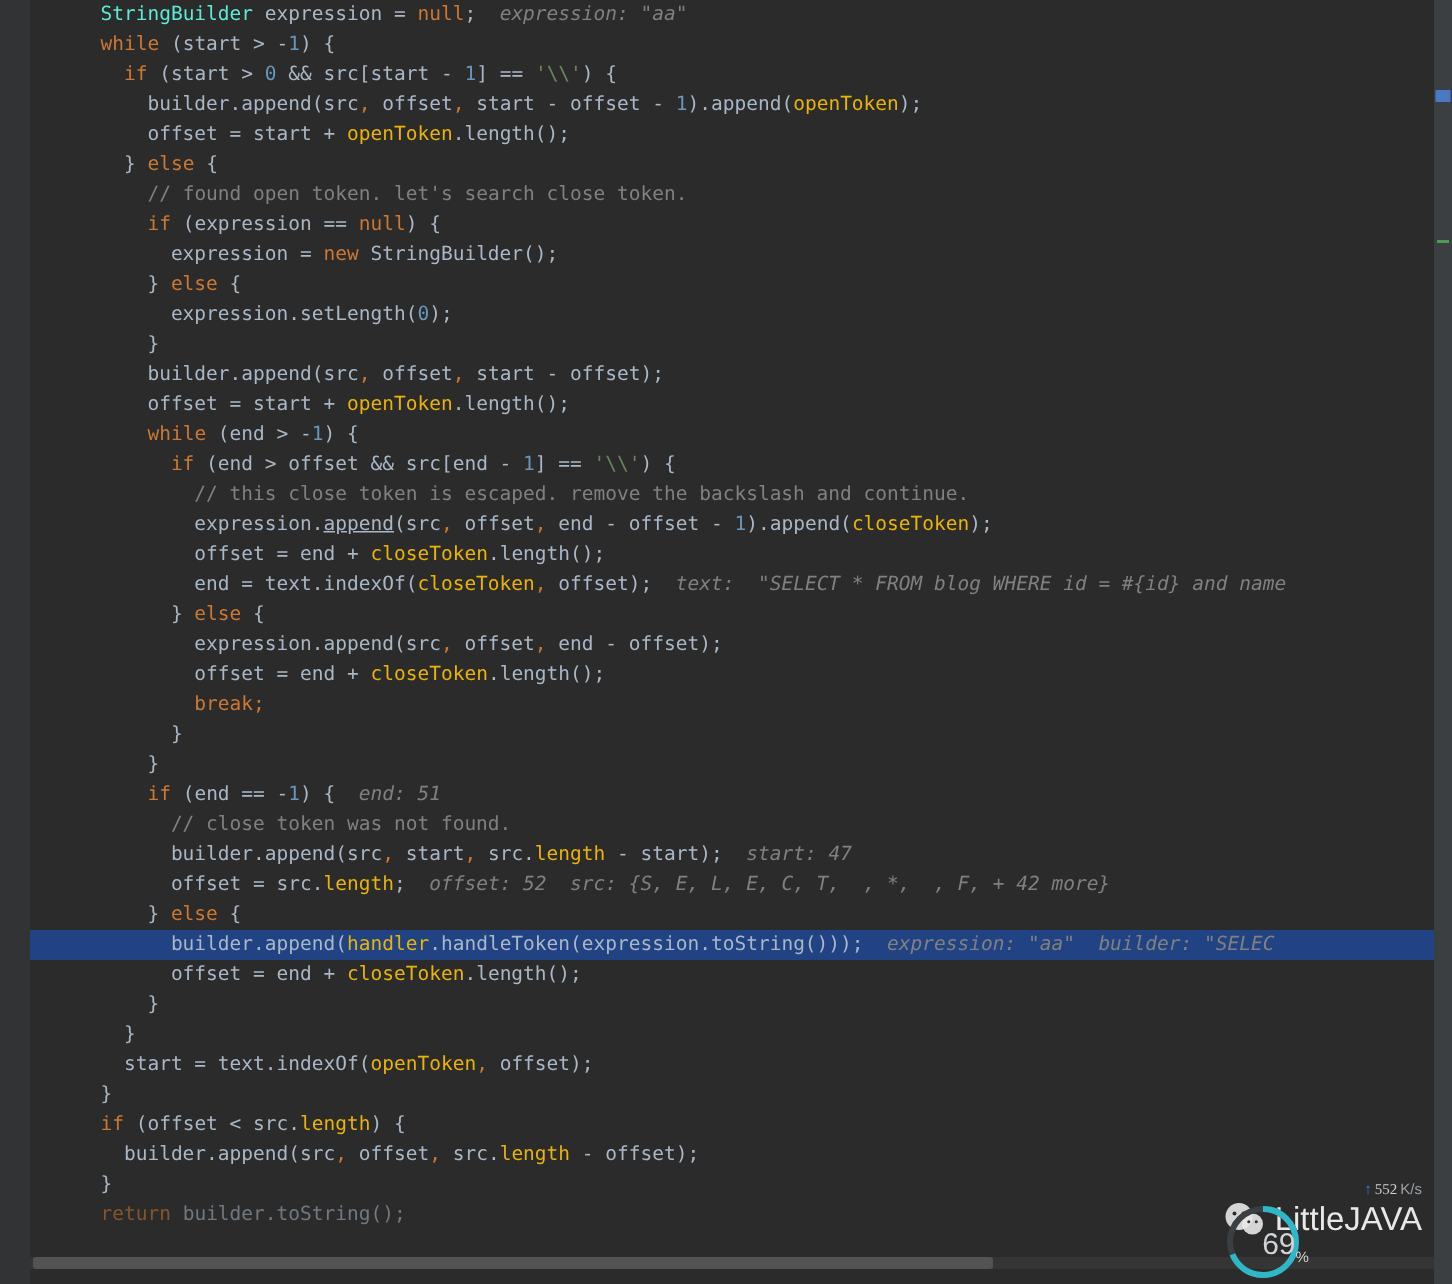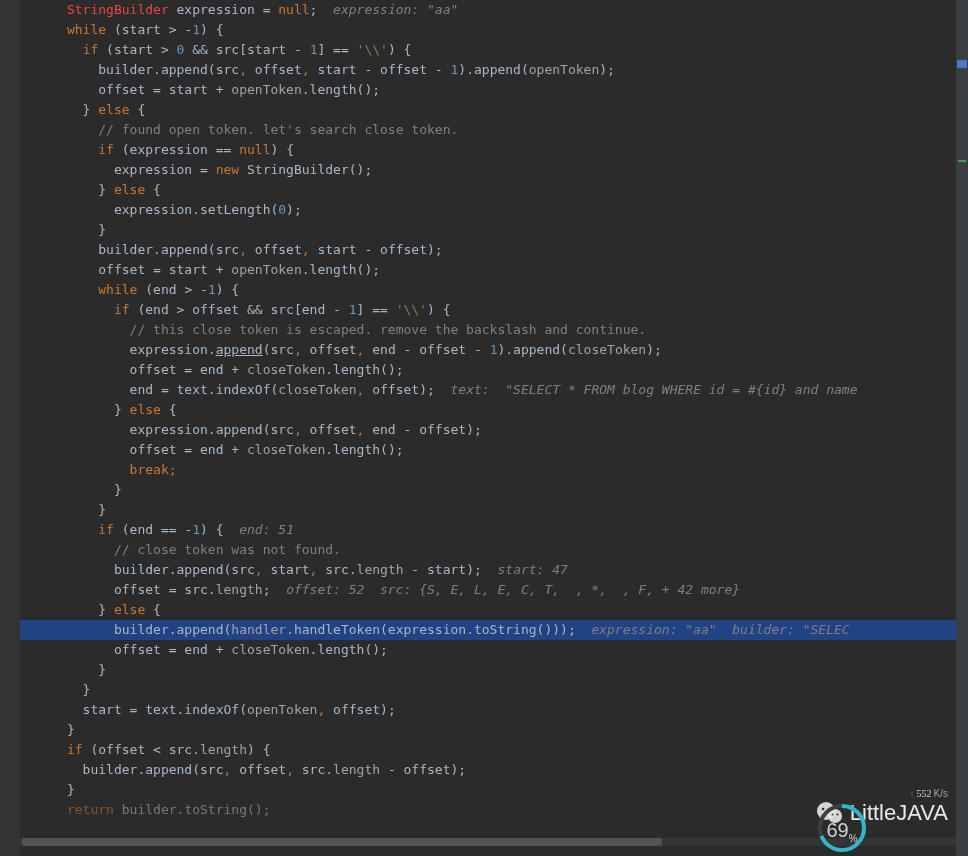--- a/index.html
+++ b/index.html
@@ -30,22 +30,22 @@
     height: 20px;
     line-height: 20px;
     padding-left: 0;
   }
   .hl { background: #214283; }
   .kw { color: #cc7832; }
   .str { color: #6a8759; }
   .num { color: #6897bb; }
   .cmt { color: #808080; }
   .hint { color: #808080; font-style: italic; }
-  .fld { color: #a3a3a3; }
-  .type { color: #ef4444; }
+  .fld { color: #eab308; }
+  .type { color: #5eead4; }
   .punc { color: #a9b7c6; }
   .param { color: #cc7832; }
   .under { text-decoration: underline; }
 
   .right-track {
     position: absolute;
     right: 0; top: 0; bottom: 0;
     width: 12px;
     background: #3c3f41;
   }
@@ -93,21 +93,21 @@
 
   .gauge {
     position: absolute;
     right: 100px; bottom: 2px;
     width: 52px; height: 52px;
     z-index: 5;
   }
   .gauge svg { width: 52px; height: 52px; }
   .gauge-text {
     position: absolute;
-    left: 0; top: 18px;
+    left: 15px; top: 18px;
     width: 52px;
     text-align: center;
     font-family: sans-serif;
     font-size: 20px;
     color: #cfd2d6;
     line-height: 1;
   }
   .gauge-text sub { font-size: 10px; }
 </style>
 </head>

